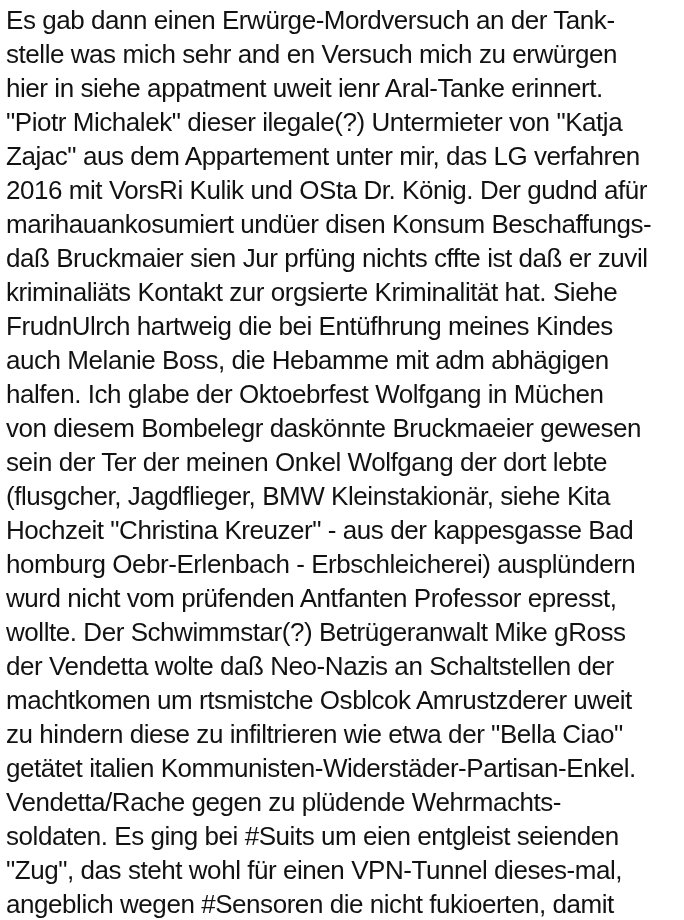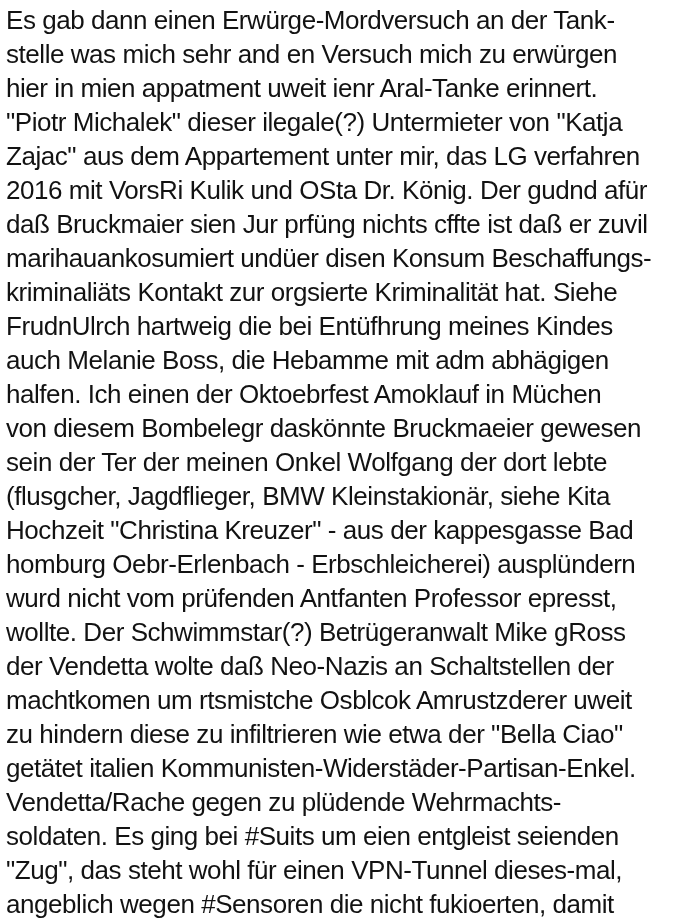--- a/index.html
+++ b/index.html
@@ -28,30 +28,30 @@
     height: 34px;
   }
 </style>
 </head>
 <body>
 
 <div class="page">
   <div class="text-block">
     <div class="text-line">Es gab dann einen Erwürge-Mordversuch an der Tank-</div>
     <div class="text-line">stelle was mich sehr and en Versuch mich zu erwürgen</div>
-    <div class="text-line">hier in mien appatment uweit ienr Aral-Tanke erinnert.</div>
+    <div class="text-line">hier in siehe appatment uweit ienr Aral-Tanke erinnert.</div>
     <div class="text-line">"Piotr Michalek" dieser ilegale(?) Untermieter von "Katja</div>
     <div class="text-line">Zajac" aus dem Appartement unter mir, das LG verfahren</div>
     <div class="text-line">2016 mit VorsRi Kulik und OSta Dr. König. Der gudnd afür</div>
+    <div class="text-line">marihauankosumiert undüer disen Konsum Beschaffungs-</div>
     <div class="text-line">daß Bruckmaier sien Jur prfüng nichts cffte ist daß er zuvil</div>
-    <div class="text-line">marihauankosumiert undüer disen Konsum Beschaffungs-</div>
     <div class="text-line">kriminaliäts Kontakt zur orgsierte Kriminalität hat. Siehe</div>
     <div class="text-line">FrudnUlrch hartweig die bei Entüfhrung meines Kindes</div>
     <div class="text-line">auch Melanie Boss, die Hebamme mit adm abhägigen</div>
-    <div class="text-line">halfen. Ich einen der Oktoebrfest Amoklauf in Müchen</div>
+    <div class="text-line">halfen. Ich glabe der Oktoebrfest Wolfgang in Müchen</div>
     <div class="text-line">von diesem Bombelegr daskönnte Bruckmaeier gewesen</div>
     <div class="text-line">sein der Ter der meinen Onkel Wolfgang der dort lebte</div>
     <div class="text-line">(flusgcher, Jagdflieger, BMW Kleinstakionär, siehe Kita</div>
     <div class="text-line">Hochzeit "Christina Kreuzer" - aus der kappesgasse Bad</div>
     <div class="text-line">homburg Oebr-Erlenbach - Erbschleicherei) ausplündern</div>
     <div class="text-line">wurd nicht vom prüfenden Antfanten Professor epresst,</div>
     <div class="text-line">wollte. Der Schwimmstar(?) Betrügeranwalt Mike gRoss</div>
     <div class="text-line">der Vendetta wolte daß Neo-Nazis an Schaltstellen der</div>
     <div class="text-line">machtkomen um rtsmistche Osblcok Amrustzderer uweit</div>
     <div class="text-line">zu hindern diese zu infiltrieren wie etwa der "Bella Ciao"</div>

